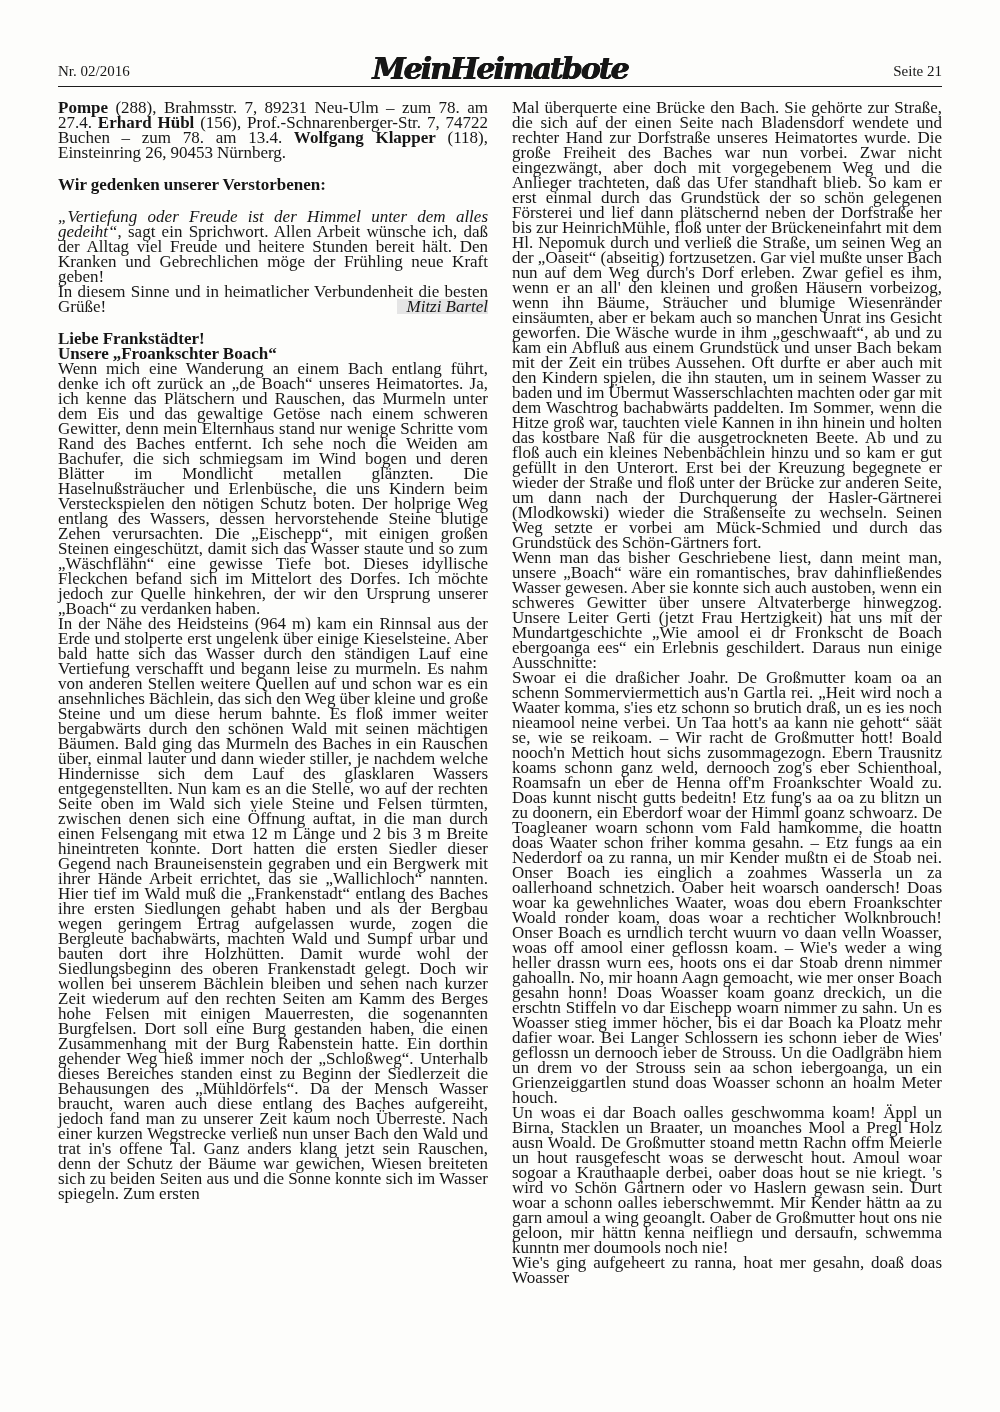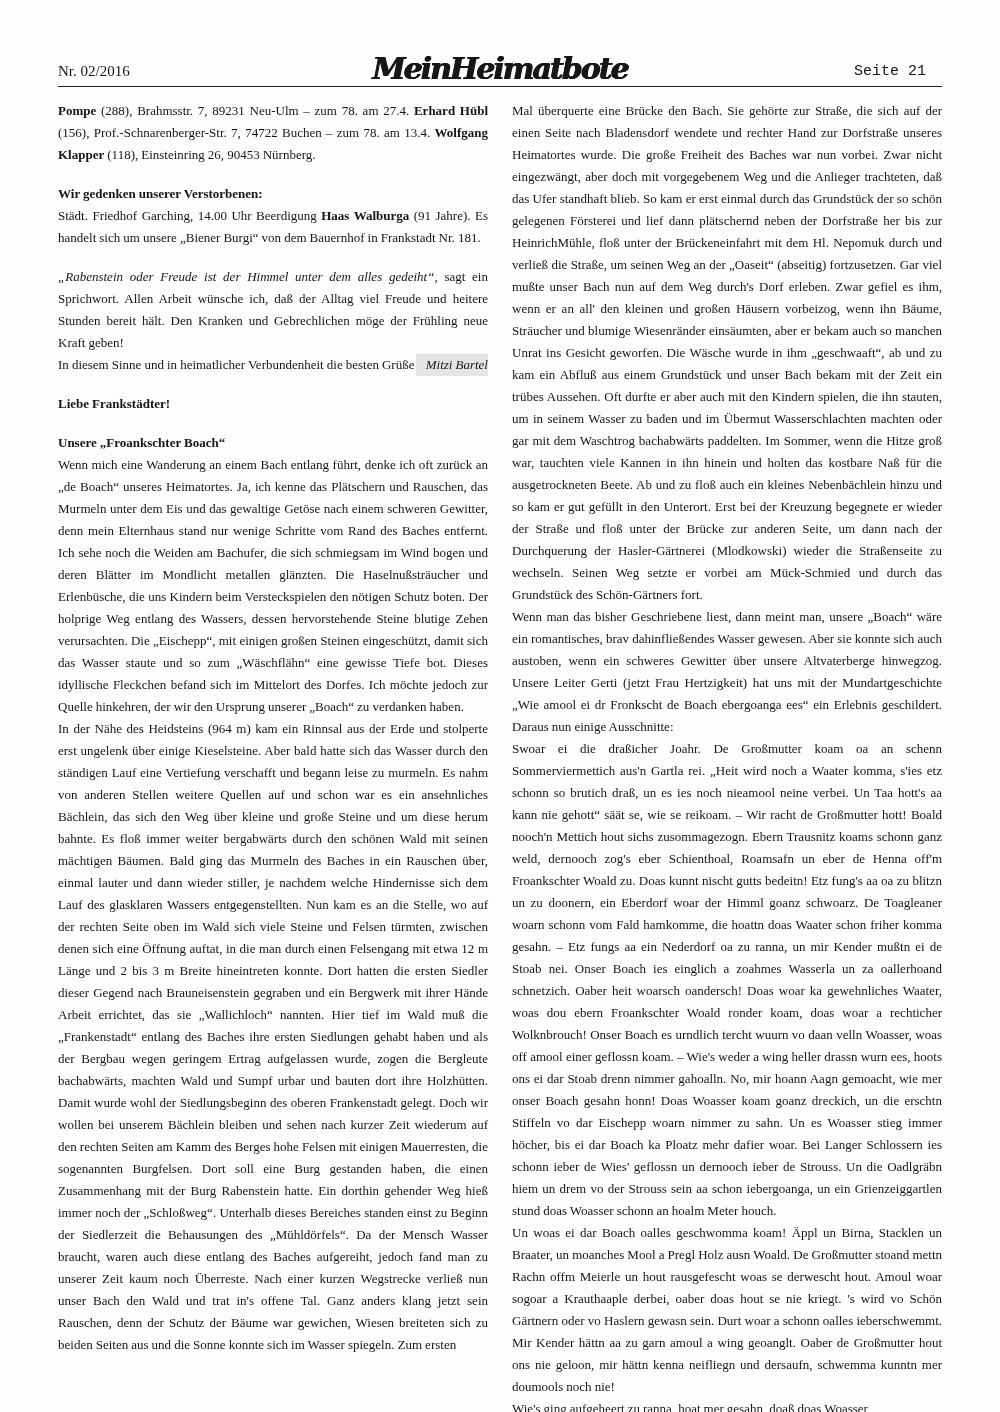--- a/index.html
+++ b/index.html
@@ -24,24 +24,23 @@
     height: 42px;
   }
   .issue-number {
     position: absolute;
     left: 0;
     bottom: 2px;
     font-size: 15px;
   }
   .page-number {
     position: absolute;
-    right: 16px;
+    right: 0;
     bottom: 2px;
     font-size: 15px;
-    font-family: Liberation Mono, monospace;
   }
   .masthead {
     position: absolute;
     left: 50%;
     transform: translateX(-50%);
     bottom: -4px;
     font-family: "DejaVu Serif", serif;
     font-weight: 700;
     font-style: italic;
     font-size: 30px;
@@ -58,31 +57,30 @@
     display: flex;
     gap: 24px;
     margin-top: 13px;
   }
   .col {
     flex: 1 1 0;
     min-width: 0;
   }
   .para {
     margin: 0;
-    font-size: 13px;
-    line-height: 22px;
+    font-size: 17px;
+    line-height: 15px;
     text-align: justify;
     hyphens: auto;
     -webkit-hyphens: auto;
     word-spacing: -0.2px;
   }
   .heading {
     font-weight: 700;
     text-align: left;
-    margin-top: 17px;
   }
   .gap {
     margin-top: 17px;
   }
   .closing-line {
     position: relative;
   }
   .signature {
     position: absolute;
     right: 0;
@@ -103,23 +101,22 @@
     <span class="page-number">Seite 21</span>
   </header>
   <hr class="header-rule">
 
   <main class="columns">
 
     <section class="col">
       <p class="para"><b>Pompe</b><span> (288), Brahmsstr. 7, 89231 Neu-Ulm – zum 78. am 27.4. </span><b>Erhard Hübl</b><span> (156), Prof.-Schnarenberger-Str. 7, 74722 Buchen – zum 78. am 13.4. </span><b>Wolfgang Klapper</b><span> (118), Einsteinring 26, 90453 Nürnberg.</span></p>
 
       <p class="para heading gap">Wir gedenken unserer Verstorbenen:</p>
-      <p class="para"><span>Städt. Friedhof Garching, 14.00 Uhr Beerdigung </span><b>Haas Walburga</b><span> (91 Jahre). Es handelt sich um unsere „Biener Burgi“ von dem Bauernhof in Frankstadt Nr. 181.</span></p>
 
-      <p class="para gap"><i>„Rabenstein oder Freude ist der Himmel unter dem alles gedeiht“</i><span>, sagt ein Sprichwort. Allen Arbeit wünsche ich, daß der Alltag viel Freude und heitere Stunden bereit hält. Den Kranken und Gebrechlichen möge der Frühling neue Kraft geben!</span></p>
+      <p class="para gap"><i>„Vertiefung oder Freude ist der Himmel unter dem alles gedeiht“</i><span>, sagt ein Sprichwort. Allen Arbeit wünsche ich, daß der Alltag viel Freude und heitere Stunden bereit hält. Den Kranken und Gebrechlichen möge der Frühling neue Kraft geben!</span></p>
       <p class="para closing-line"><span>In diesem Sinne und in heimatlicher Verbundenheit die besten Grüße!</span><span class="signature">Mitzi Bartel</span></p>
 
       <p class="para heading gap">Liebe Frankstädter!</p>
       <p class="para heading">Unsere „Froankschter Boach“</p>
       <p class="para">Wenn mich eine Wanderung an einem Bach entlang führt, denke ich oft zurück an „de Boach“ unseres Heimatortes. Ja, ich kenne das Plätschern und Rauschen, das Murmeln unter dem Eis und das gewaltige Getöse nach einem schweren Gewitter, denn mein Elternhaus stand nur wenige Schritte vom Rand des Baches entfernt. Ich sehe noch die Weiden am Bachufer, die sich schmiegsam im Wind bogen und deren Blätter im Mondlicht metallen glänzten. Die Haselnußsträucher und Erlenbüsche, die uns Kindern beim Versteckspielen den nötigen Schutz boten. Der holprige Weg entlang des Wassers, dessen hervorstehende Steine blutige Zehen verursachten. Die „Eischepp“, mit einigen großen Steinen eingeschützt, damit sich das Wasser staute und so zum „Wäschflähn“ eine gewisse Tiefe bot. Dieses idyllische Fleckchen befand sich im Mittelort des Dorfes. Ich möchte jedoch zur Quelle hinkehren, der wir den Ursprung unserer „Boach“ zu verdanken haben.</p>
       <p class="para">In der Nähe des Heidsteins (964 m) kam ein Rinnsal aus der Erde und stolperte erst ungelenk über einige Kieselsteine. Aber bald hatte sich das Wasser durch den ständigen Lauf eine Vertiefung verschafft und begann leise zu murmeln. Es nahm von anderen Stellen weitere Quellen auf und schon war es ein ansehnliches Bächlein, das sich den Weg über kleine und große Steine und um diese herum bahnte. Es floß immer weiter bergabwärts durch den schönen Wald mit seinen mächtigen Bäumen. Bald ging das Murmeln des Baches in ein Rauschen über, einmal lauter und dann wieder stiller, je nachdem welche Hindernisse sich dem Lauf des glasklaren Wassers entgegenstellten. Nun kam es an die Stelle, wo auf der rechten Seite oben im Wald sich viele Steine und Felsen türmten, zwischen denen sich eine Öffnung auftat, in die man durch einen Felsengang mit etwa 12 m Länge und 2 bis 3 m Breite hineintreten konnte. Dort hatten die ersten Siedler dieser Gegend nach Brauneisenstein gegraben und ein Bergwerk mit ihrer Hände Arbeit errichtet, das sie „Wallichloch“ nannten. Hier tief im Wald muß die „Frankenstadt“ entlang des Baches ihre ersten Siedlungen gehabt haben und als der Bergbau wegen geringem Ertrag aufgelassen wurde, zogen die Bergleute bachabwärts, machten Wald und Sumpf urbar und bauten dort ihre Holzhütten. Damit wurde wohl der Siedlungsbeginn des oberen Frankenstadt gelegt. Doch wir wollen bei unserem Bächlein bleiben und sehen nach kurzer Zeit wiederum auf den rechten Seiten am Kamm des Berges hohe Felsen mit einigen Mauerresten, die sogenannten Burgfelsen. Dort soll eine Burg gestanden haben, die einen Zusammenhang mit der Burg Rabenstein hatte. Ein dorthin gehender Weg hieß immer noch der „Schloßweg“. Unterhalb dieses Bereiches standen einst zu Beginn der Siedlerzeit die Behausungen des „Mühldörfels“. Da der Mensch Wasser braucht, waren auch diese entlang des Baches aufgereiht, jedoch fand man zu unserer Zeit kaum noch Überreste. Nach einer kurzen Wegstrecke verließ nun unser Bach den Wald und trat in's offene Tal. Ganz anders klang jetzt sein Rauschen, denn der Schutz der Bäume war gewichen, Wiesen breiteten sich zu beiden Seiten aus und die Sonne konnte sich im Wasser spiegeln. Zum ersten</p>
     </section>
 
     <section class="col">
       <p class="para">Mal überquerte eine Brücke den Bach. Sie gehörte zur Straße, die sich auf der einen Seite nach Bladensdorf wendete und rechter Hand zur Dorfstraße unseres Heimatortes wurde. Die große Freiheit des Baches war nun vorbei. Zwar nicht eingezwängt, aber doch mit vorgegebenem Weg und die Anlieger trachteten, daß das Ufer standhaft blieb. So kam er erst einmal durch das Grundstück der so schön gelegenen Försterei und lief dann plätschernd neben der Dorfstraße her bis zur HeinrichMühle, floß unter der Brückeneinfahrt mit dem Hl. Nepomuk durch und verließ die Straße, um seinen Weg an der „Oaseit“ (abseitig) fortzusetzen. Gar viel mußte unser Bach nun auf dem Weg durch's Dorf erleben. Zwar gefiel es ihm, wenn er an all' den kleinen und großen Häusern vorbeizog, wenn ihn Bäume, Sträucher und blumige Wiesenränder einsäumten, aber er bekam auch so manchen Unrat ins Gesicht geworfen. Die Wäsche wurde in ihm „geschwaaft“, ab und zu kam ein Abfluß aus einem Grundstück und unser Bach bekam mit der Zeit ein trübes Aussehen. Oft durfte er aber auch mit den Kindern spielen, die ihn stauten, um in seinem Wasser zu baden und im Übermut Wasserschlachten machten oder gar mit dem Waschtrog bachabwärts paddelten. Im Sommer, wenn die Hitze groß war, tauchten viele Kannen in ihn hinein und holten das kostbare Naß für die ausgetrockneten Beete. Ab und zu floß auch ein kleines Nebenbächlein hinzu und so kam er gut gefüllt in den Unterort. Erst bei der Kreuzung begegnete er wieder der Straße und floß unter der Brücke zur anderen Seite, um dann nach der Durchquerung der Hasler-Gärtnerei (Mlodkowski) wieder die Straßenseite zu wechseln. Seinen Weg setzte er vorbei am Mück-Schmied und durch das Grundstück des Schön-Gärtners fort.</p>

